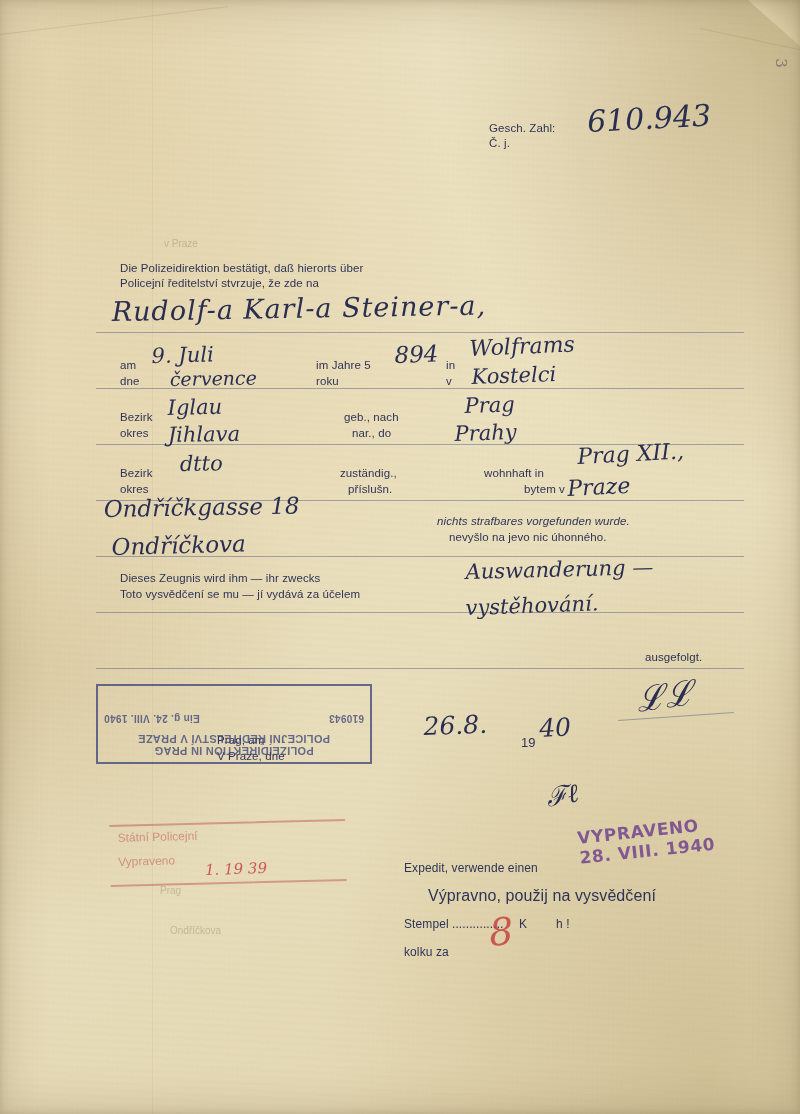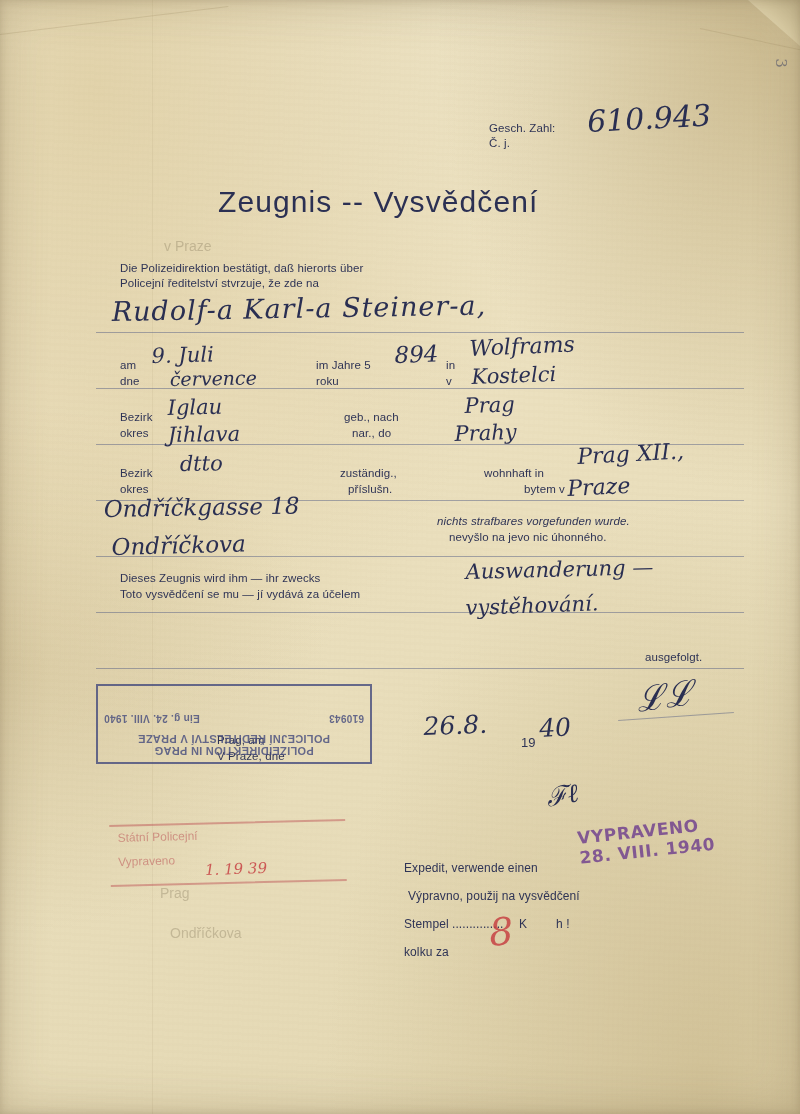--- a/index.html
+++ b/index.html
@@ -142,21 +142,21 @@
     position: absolute;
     font-family: "DejaVu Serif", serif;
     font-style: italic;
     color: rgba(196,52,58,0.78);
     white-space: nowrap;
   }
   
   .ghost {
     position: absolute;
     color: rgba(120,110,80,0.32);
-    font-size: 14px;
+    font-size: 10px;
     white-space: nowrap;
   }
   #margin-number {
     position: absolute;
     right: 14px; top: 54px;
     font-family: "DejaVu Serif", serif;
     font-size: 15px;
     color: rgba(60,66,100,0.55);
     transform: rotate(90deg);
   }
@@ -179,21 +179,20 @@
   <div class="crease" style="left:700px; top:28px; width:120px; height:1px; transform:rotate(12deg); transform-origin:left center;"></div>
 
   <div id="corner-fold"></div>
 
   <div id="margin-number">3</div>
 
   <div class="pr" style="left:489px; top:121px;">Gesch. Zahl:</div>
   <div class="pr" style="left:489px; top:136px;">Č. j.</div>
   <div class="hw" style="left:588px; top:104px; font-size:30px; transform:rotate(-3deg);">610.943</div>
 
-  <div id="doc-title">Zeugnis -- Vysvědčení</div>
 
   <div class="pr" style="left:120px; top:261px;">Die Polizeidirektion bestätigt, daß hierorts über</div>
   <div class="pr" style="left:120px; top:276px;">Policejní ředitelství stvrzuje, že zde na</div>
 
   <div class="rule" style="left:96px; top:332px; width:648px;"></div>
   <div class="rule" style="left:96px; top:388px; width:648px;"></div>
   <div class="rule" style="left:96px; top:444px; width:648px;"></div>
   <div class="rule" style="left:96px; top:500px; width:648px;"></div>
   <div class="rule" style="left:96px; top:556px; width:648px;"></div>
   <div class="rule" style="left:96px; top:612px; width:648px;"></div>
@@ -275,21 +274,21 @@
     <div style="margin-top:10px;">Vypraveno</div>
   </div>
   <div class="red-hw" style="left:205px; top:860px; font-size:15px; transform:rotate(-2deg);">1. 19 39</div>
 
   <div id="stamp-vypraveno">
     <div>VYPRAVENO</div>
     <div>28. VIII. 1940</div>
   </div>
 
   <div class="pr" style="left:404px; top:861px; font-size:12px;">Expedit, verwende einen</div>
-  <div class="pr" style="left:408px; top:889px; font-size:12px;">Výpravno, použij na vysvědčení</div>
+  <div class="pr" style="left:428px; top:889px; font-size:16px;">Výpravno, použij na vysvědčení</div>
   <div class="pr" style="left:404px; top:917px; font-size:12px;">Stempel</div>
   <div class="pr" style="left:452px; top:917px; font-size:12px;">...............</div>
   <div class="pr" style="left:519px; top:917px; font-size:12px;">K</div>
   <div class="pr" style="left:556px; top:917px; font-size:12px;">h !</div>
   <div class="pr" style="left:404px; top:945px; font-size:12px;">kolku za</div>
   <div class="red-hw" style="left:489px; top:910px; font-size:38px; transform:rotate(-4deg);">8</div>
 
   <div class="ghost" style="left:164px; top:238px;">v Praze</div>
   <div class="ghost" style="left:160px; top:885px;">Prag</div>
   <div class="ghost" style="left:170px; top:925px;">Ondříčkova</div>

